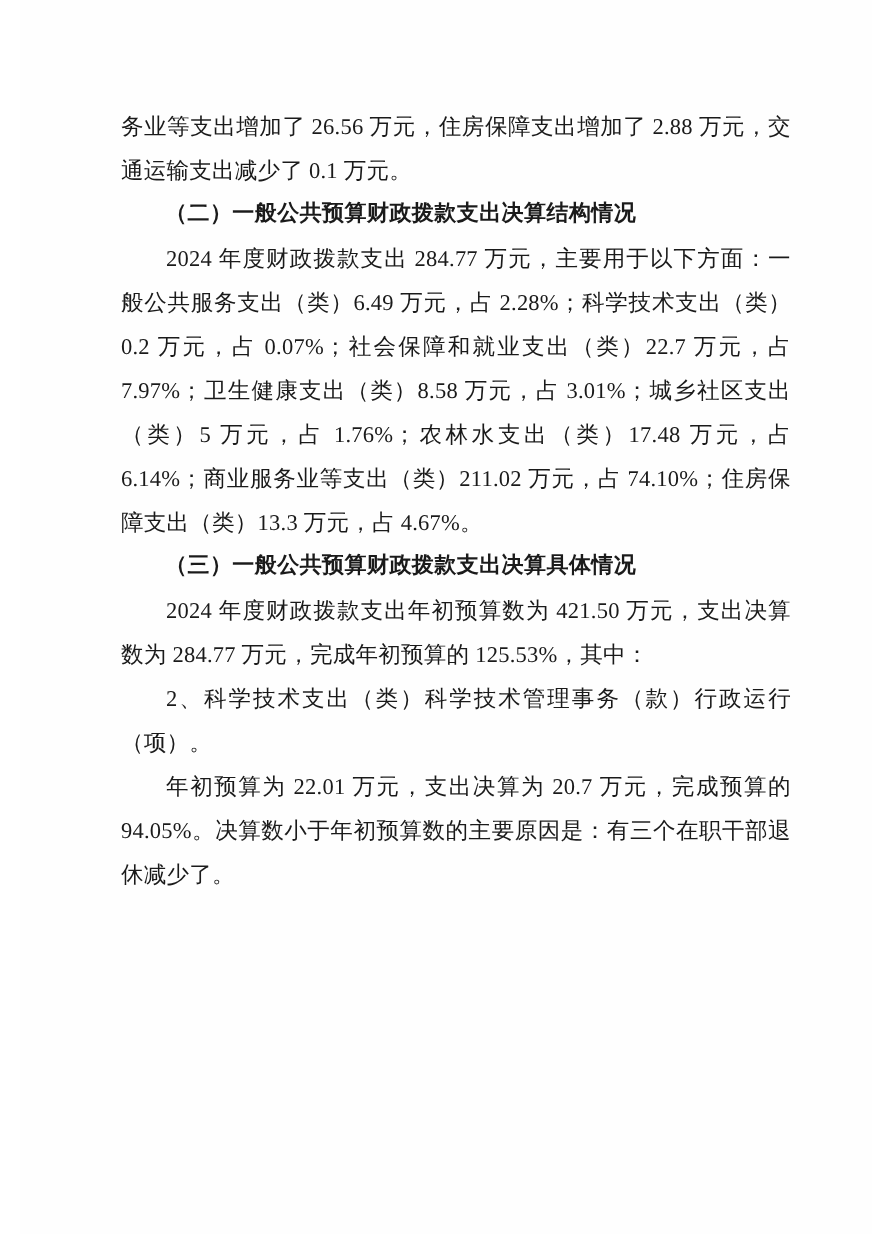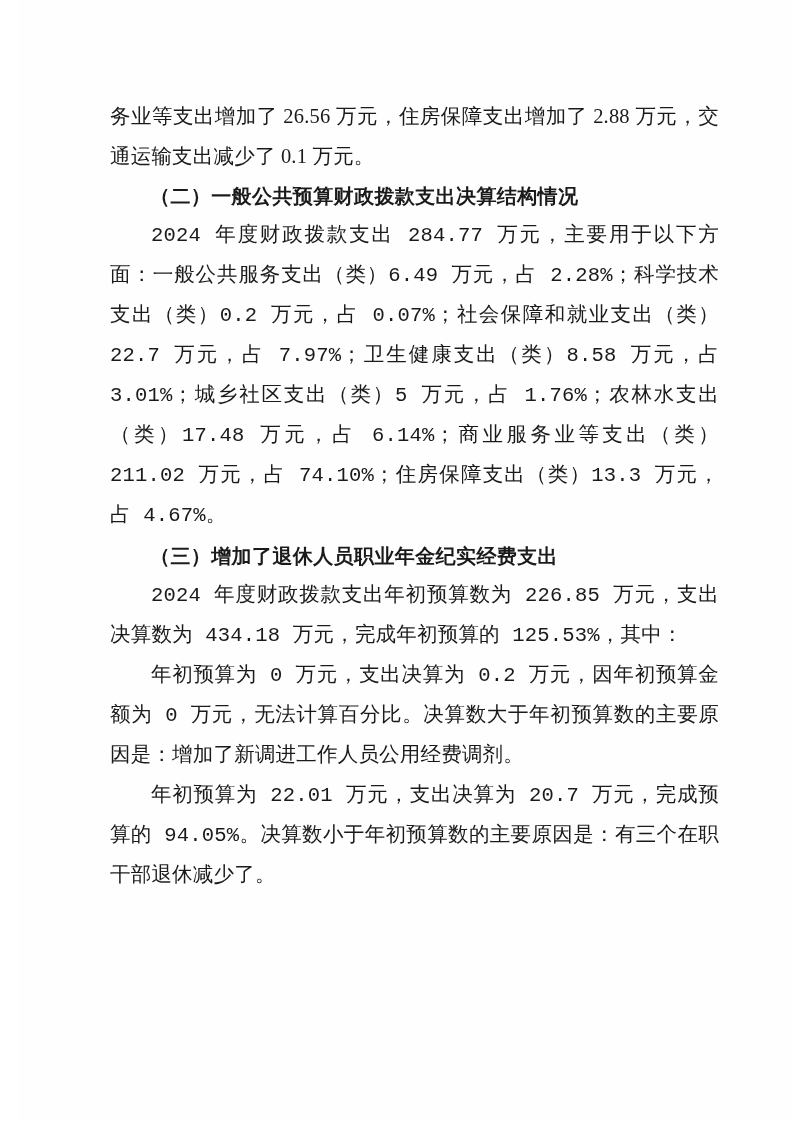--- a/index.html
+++ b/index.html
@@ -30,38 +30,37 @@
     text-justify: inter-ideograph;
     letter-spacing: 0.2px;
   }
   .para {
     margin: 0;
     text-indent: 0;
     white-space: normal;
   }
   .para.indent {
     text-indent: 2em;
-    font-family: Liberation Mono, monospace;
   }
   .heading {
     margin: 0;
     text-indent: 2em;
     font-weight: bold;
-    font-family: Liberation Sans, sans-serif;
+    font-family: Liberation Mono, monospace;
     letter-spacing: 0.4px;
     font-size: 20px;
   }
 </style>
 </head>
 <body>
 
 <div class="page">
   <div class="doc-body">
     <p class="para">务业等支出增加了 26.56 万元，住房保障支出增加了 2.88 万元，交通运输支出减少了 0.1 万元。</p>
     <p class="heading">（二）一般公共预算财政拨款支出决算结构情况</p>
     <p class="para indent">2024 年度财政拨款支出 284.77 万元，主要用于以下方面：一般公共服务支出（类）6.49 万元，占 2.28%；科学技术支出（类）0.2 万元，占 0.07%；社会保障和就业支出（类）22.7 万元，占 7.97%；卫生健康支出（类）8.58 万元，占 3.01%；城乡社区支出（类）5 万元，占 1.76%；农林水支出（类）17.48 万元，占 6.14%；商业服务业等支出（类）211.02 万元，占 74.10%；住房保障支出（类）13.3 万元，占 4.67%。</p>
-    <p class="heading">（三）增加了退休人员职业年金纪实经费支出</p>
-    <p class="para indent">2024 年度财政拨款支出年初预算数为 226.85 万元，支出决算数为 434.18 万元，完成年初预算的 125.53%，其中：</p>
-    <p class="para indent">年初预算为 0 万元，支出决算为 0.2 万元，因年初预算金额为 0 万元，无法计算百分比。决算数大于年初预算数的主要原因是：增加了新调进工作人员公用经费调剂。</p>
+    <p class="heading">（三）一般公共预算财政拨款支出决算具体情况</p>
+    <p class="para indent">2024 年度财政拨款支出年初预算数为 421.50 万元，支出决算数为 284.77 万元，完成年初预算的 125.53%，其中：</p>
+    <p class="para indent">2、科学技术支出（类）科学技术管理事务（款）行政运行（项）。</p>
     <p class="para indent">年初预算为 22.01 万元，支出决算为 20.7 万元，完成预算的 94.05%。决算数小于年初预算数的主要原因是：有三个在职干部退休减少了。</p>
 
   </div>
 </div>
 
 </body></html>

